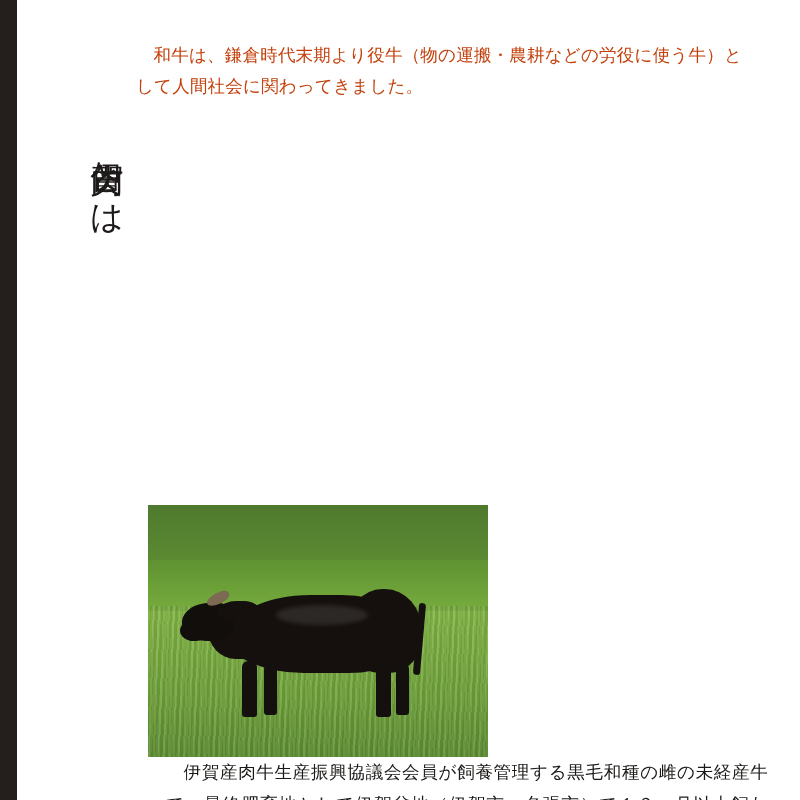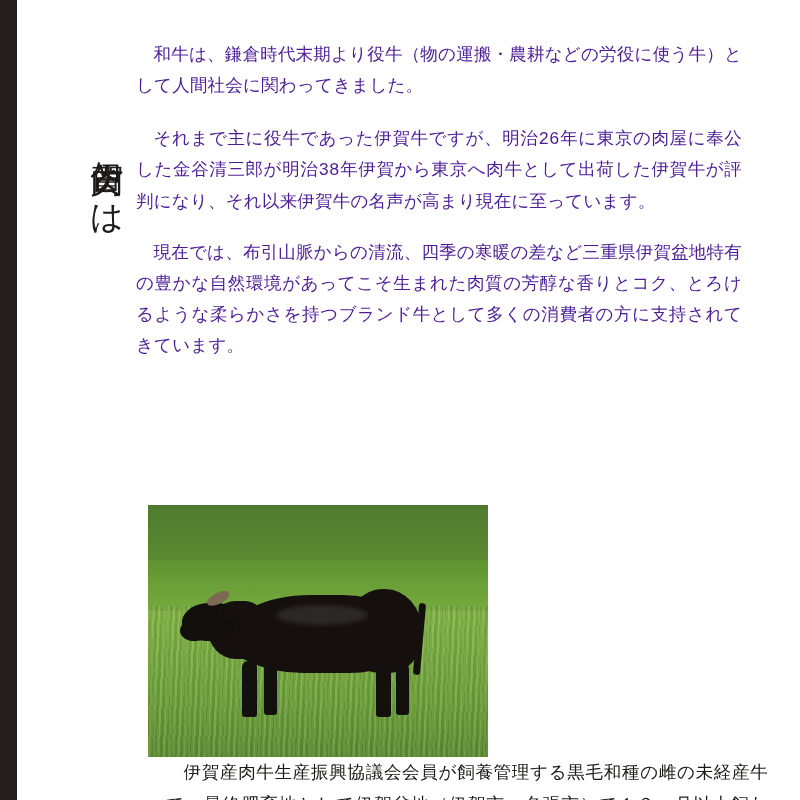--- a/index.html
+++ b/index.html
@@ -61,25 +61,25 @@
   .content {
     position: absolute;
     left: 136px;
     top: 40px;
     width: 606px;
   }
 
   .para {
     font-size: 17.5px;
     line-height: 1.78;
-    color: #4c1d95;
+    color: #c2410c;
     margin: 0 0 0 0;
     text-align: justify;
     text-justify: inter-character;
-    font-family: Liberation Mono, monospace;
+    font-family: Liberation Serif, serif;
     letter-spacing: 0.2px;
   }
   .para.indent {
     text-indent: 1em;
   }
   .gap {
     height: 20px;
   }
   .gap-small {
     height: 2px;
@@ -261,23 +261,21 @@
   <div class="side-band"></div>
 
   <div class="title-col">
     <div class="vertical-title">伊賀肉とは</div>
   </div>
 
   <div class="content">
     <p class="para indent">和牛は、鎌倉時代末期より役牛（物の運搬・農耕などの労役に使う牛）として人間社会に関わってきました。</p>
     <div class="gap-small"></div>
     <div class="gap"></div>
-    <p class="para indent">それまで主に役牛であった伊賀牛ですが、明治26年に東京の肉屋に奉公した金谷清三郎が明治38年伊賀から東京へ肉牛として出荷した伊賀牛が評判になり、それ以来伊賀牛の名声が高まり現在に至っています。</p>
     <div class="gap"></div>
-    <p class="para indent">現在では、布引山脈からの清流、四季の寒暖の差など三重県伊賀盆地特有の豊かな自然環境があってこそ生まれた肉質の芳醇な香りとコク、とろけるような柔らかさを持つブランド牛として多くの消費者の方に支持されてきています。</p>
   </div>
 
   <div class="bottom-block">
     <div class="photo">
       <div class="sky"></div>
       <div class="far-grass"></div>
       <div class="near-grass"></div>
       <div class="grass-texture"></div>
       <div class="cow">
         <div class="body"></div>

